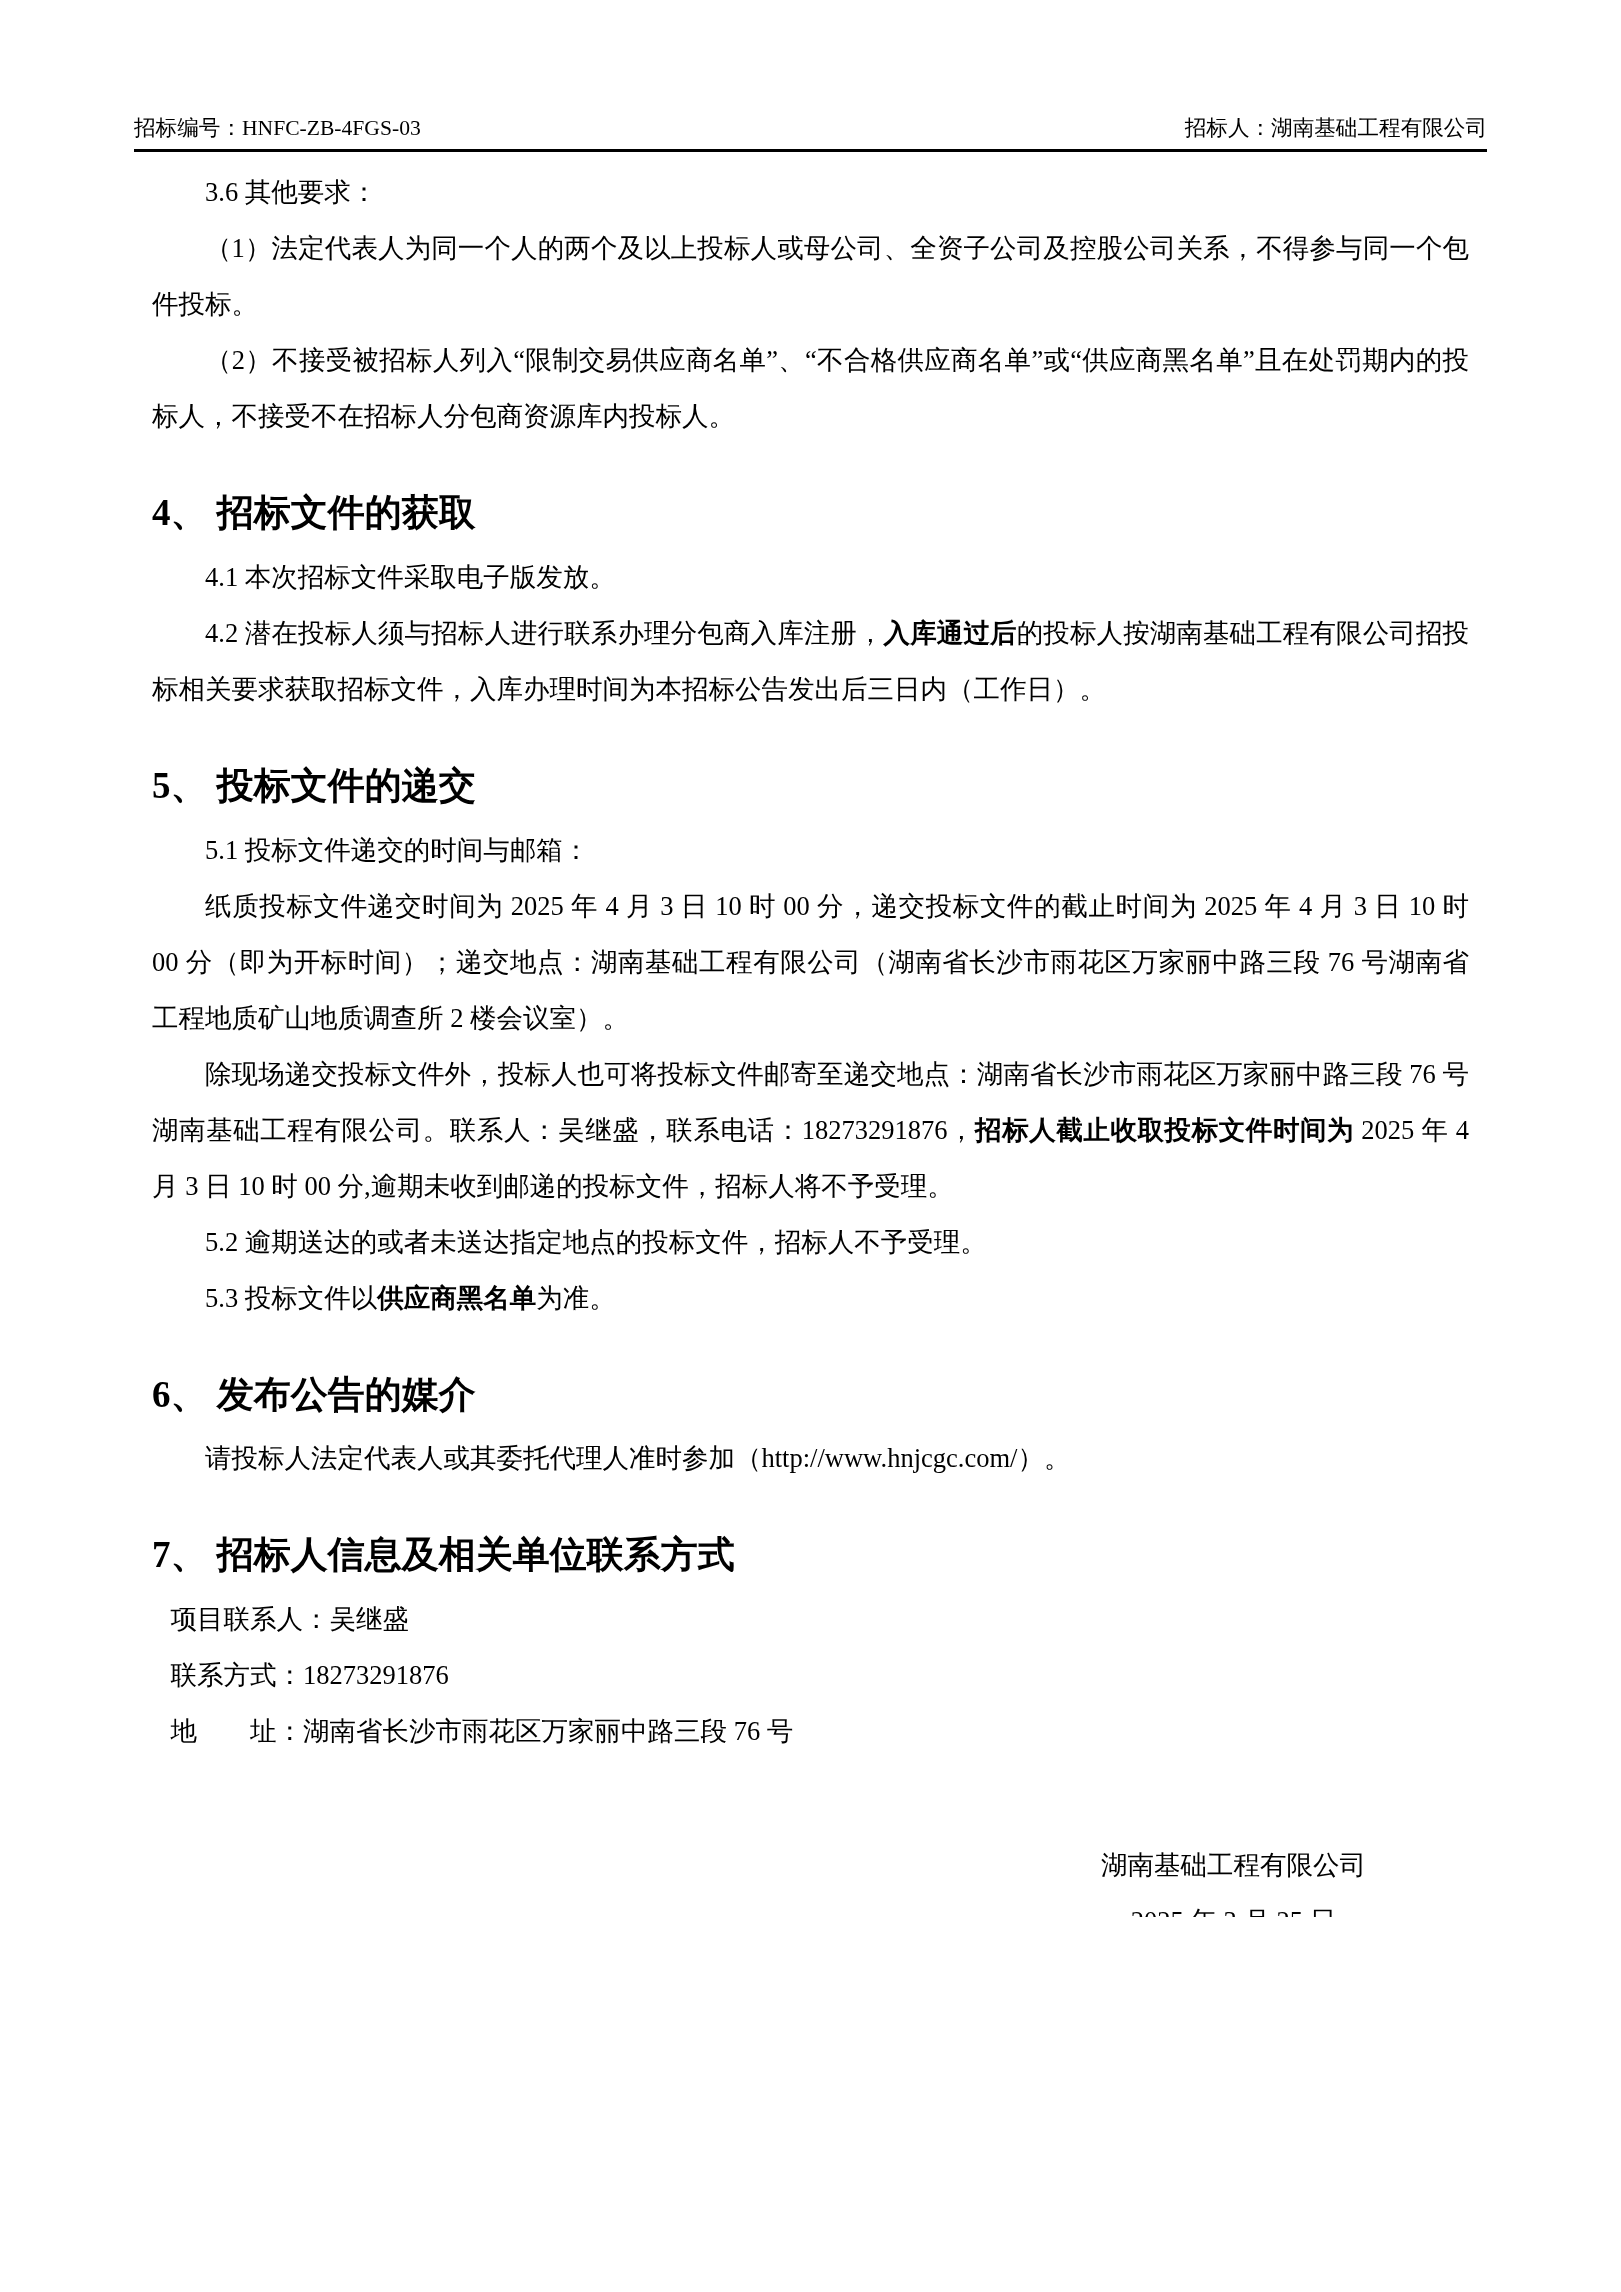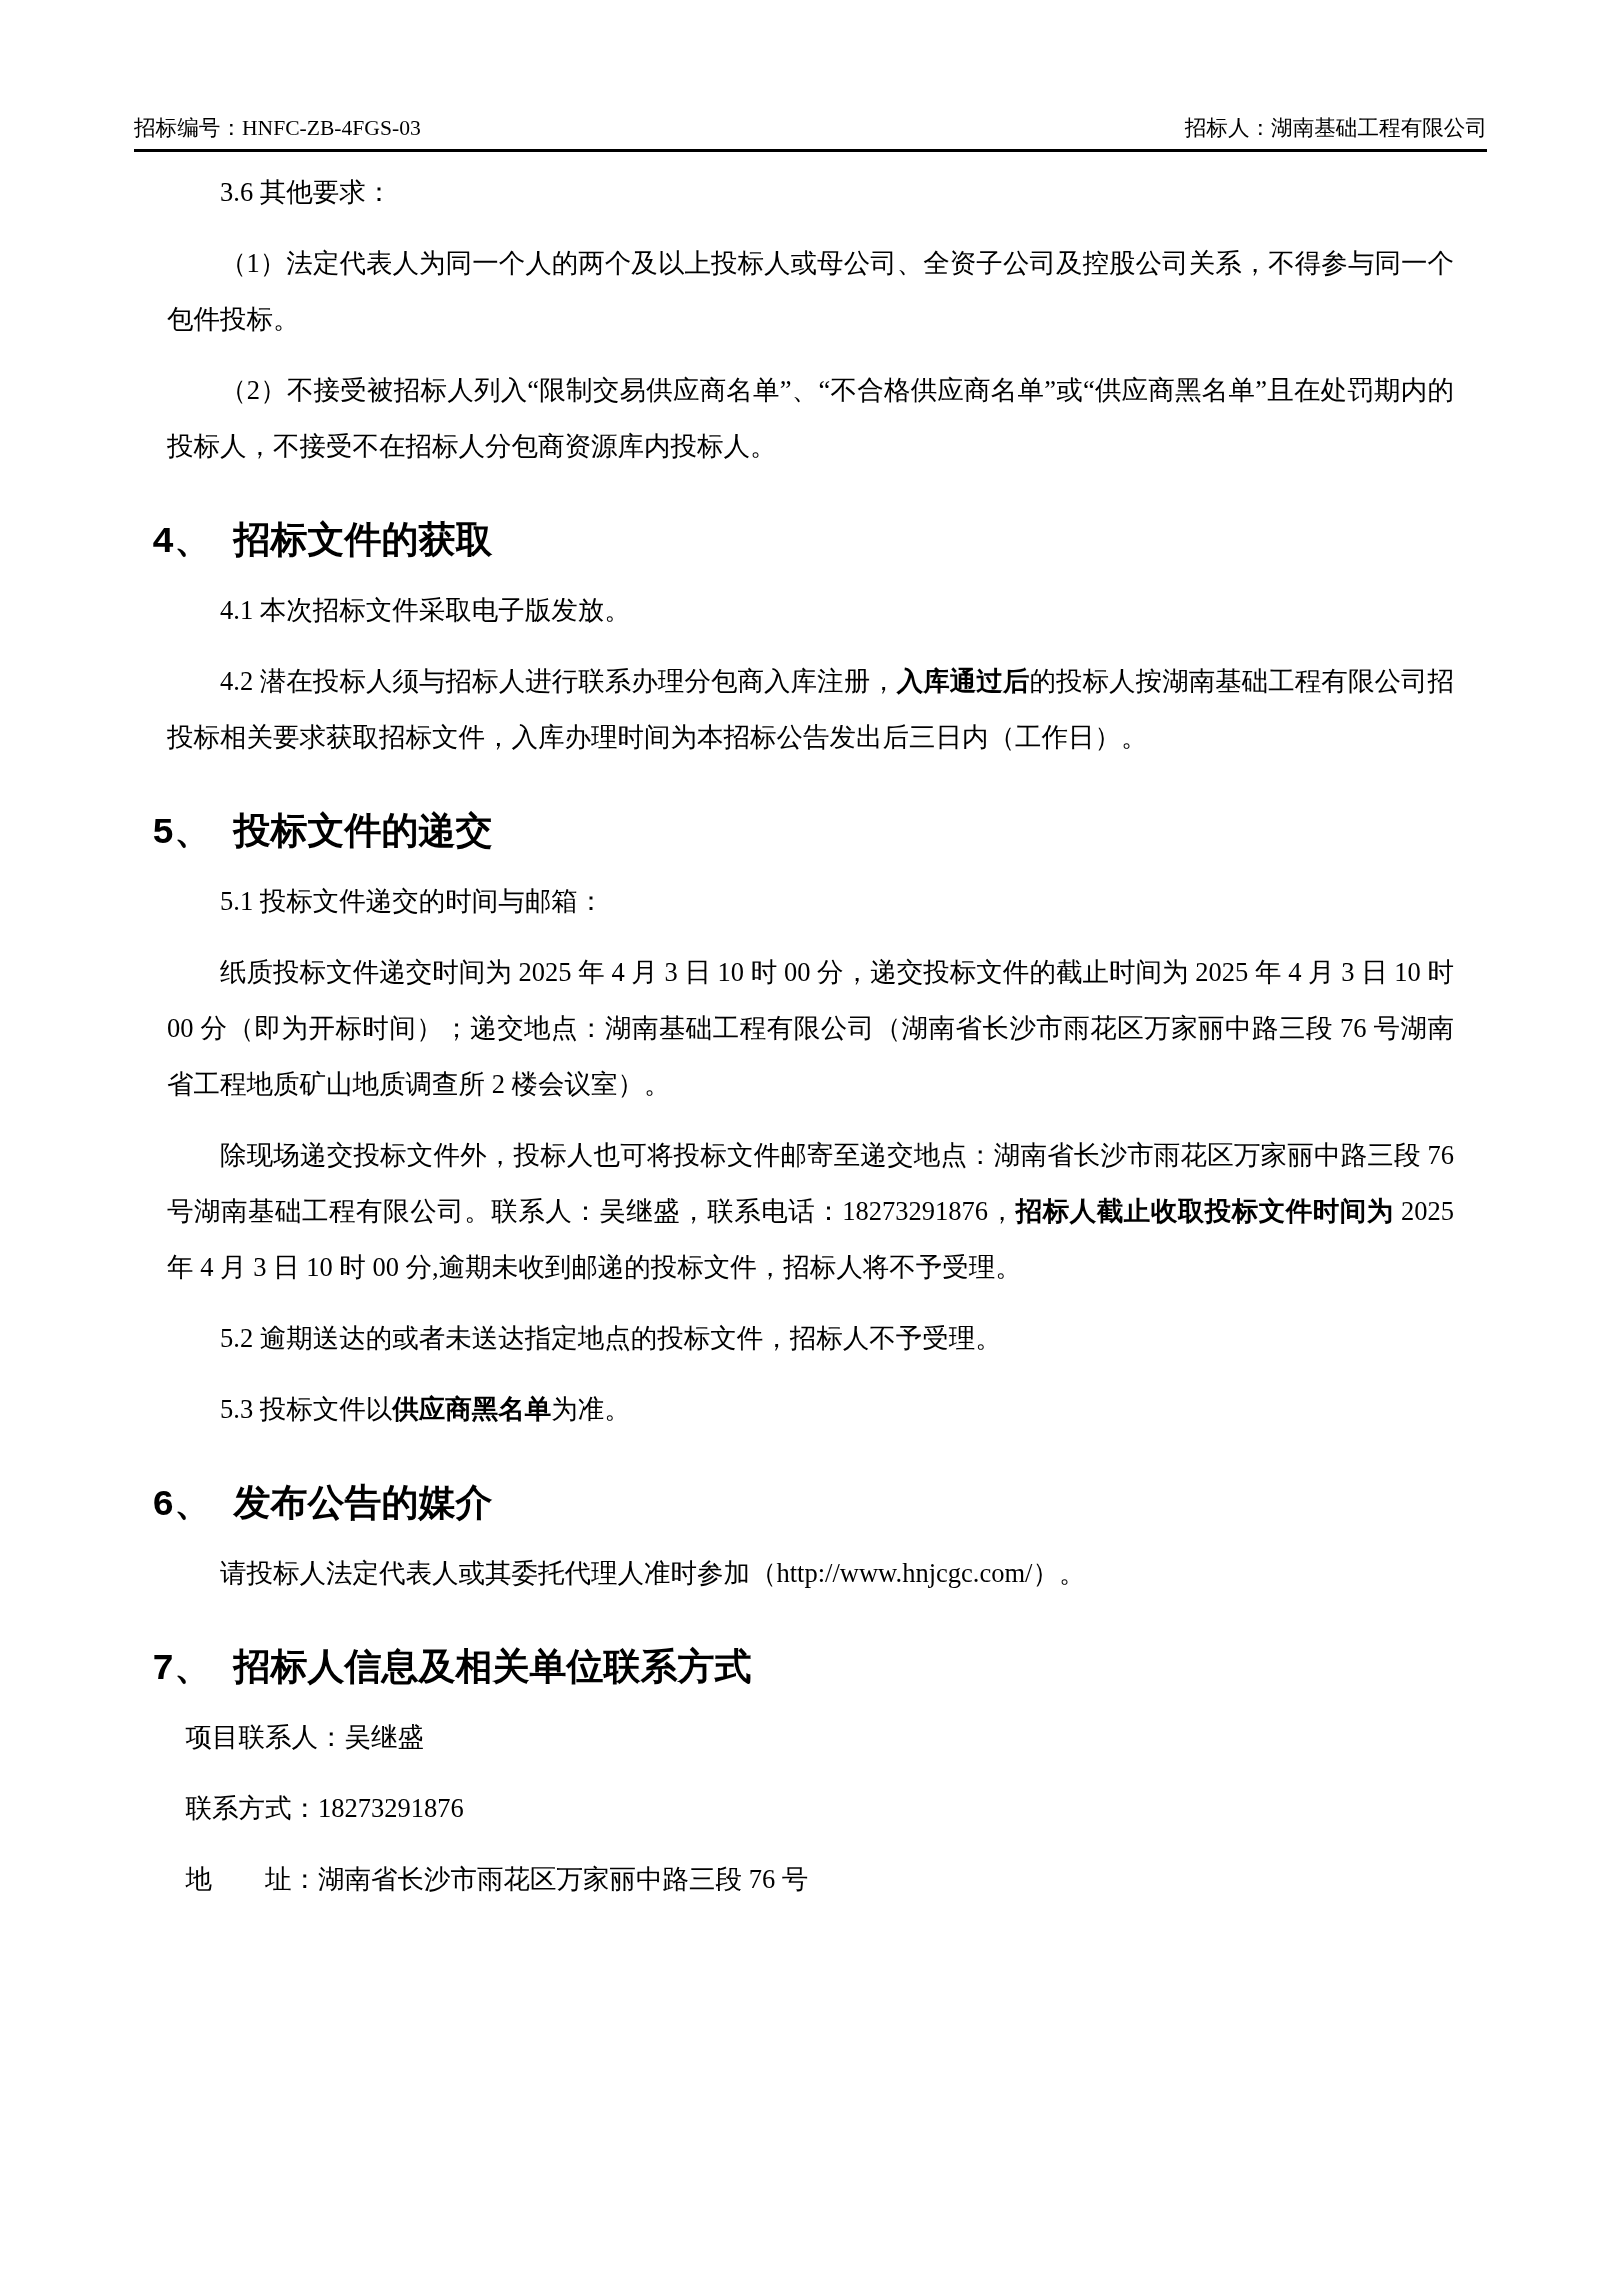--- a/index.html
+++ b/index.html
@@ -27,29 +27,29 @@
     line-height: 25.5px;
     padding-bottom: 7.8px;
     border-bottom: 3.9px solid #000000;
   }
   .bd {
     margin: 0 152px;
     font-size: 26.5px;
     text-align: justify;
   }
   .bd p {
-    margin: 15px;
+    margin: 0;
     line-height: 56px;
     text-indent: 2em;
   }
   .bd p.first {
     margin-top: 11.8px;
   }
   .bd h2 {
-    font-family: Liberation Mono, monospace;
+    font-family: Liberation Serif, serif;
     font-weight: bold;
     font-size: 37px;
     line-height: 49px;
     margin: 44px 0 11.8px 0;
     text-indent: 0;
     text-align: left;
   }
   .bd p.contact {
     text-indent: 0.7em;
   }

